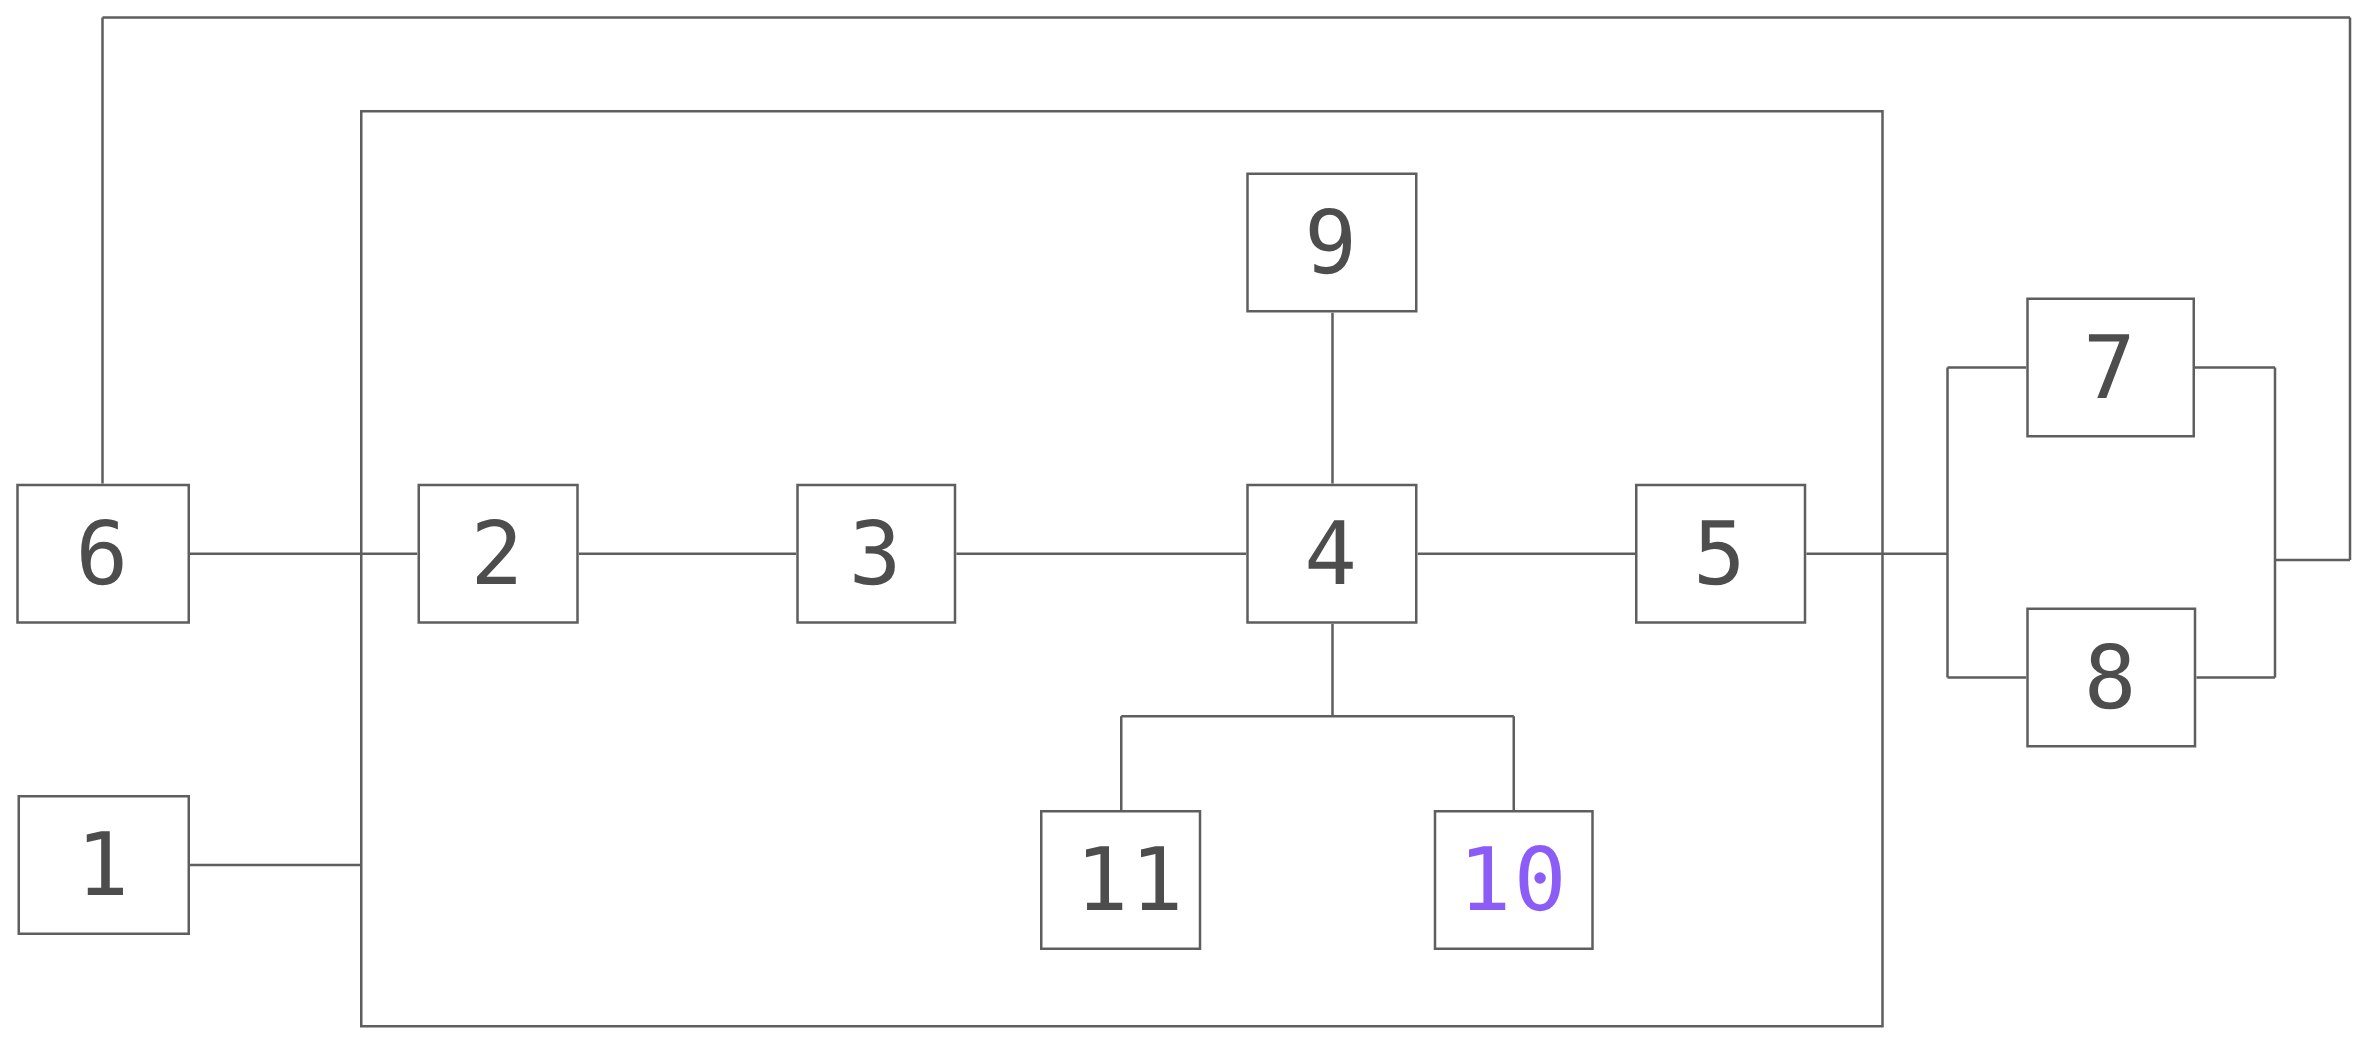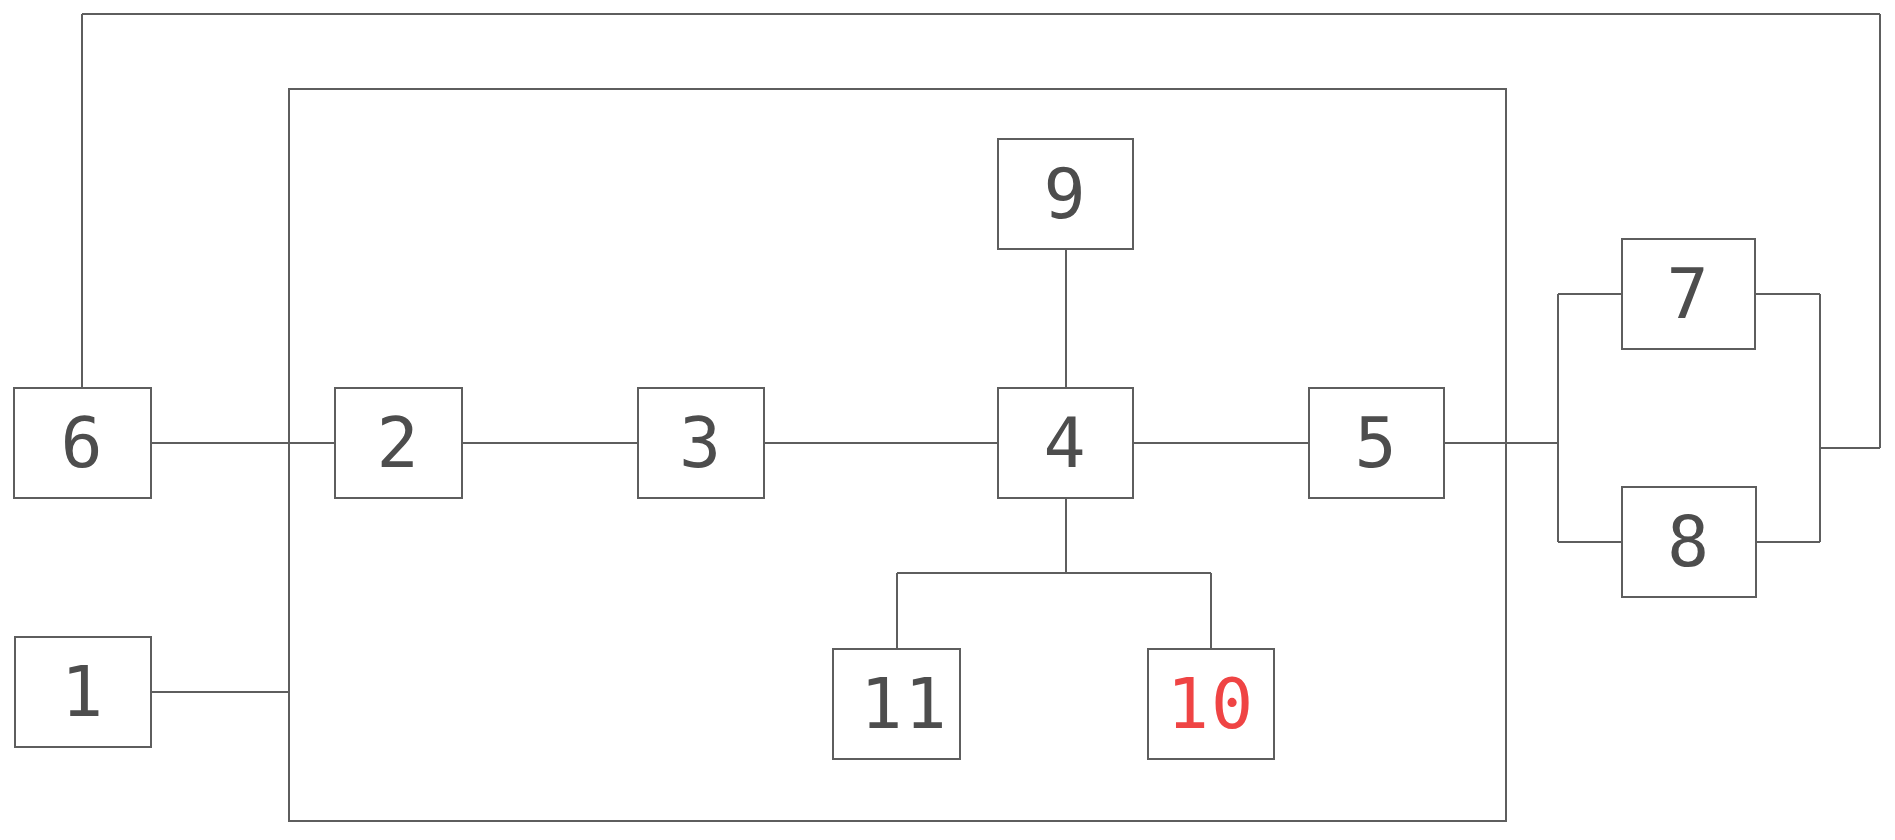--- a/index.html
+++ b/index.html
@@ -95,16 +95,16 @@
       <div class="block" style="left: 1621px; top: 238px; width: 135px; height: 112px; border-color: rgb(94, 94, 94);">
         <span class="block-label" style="color: rgb(77, 77, 77);">7</span>
       </div>
       <div class="block" style="left: 1621px; top: 486px; width: 136px; height: 112px; border-color: rgb(94, 94, 94);">
         <span class="block-label" style="color: rgb(77, 77, 77);">8</span>
       </div>
       <div class="block" style="left: 832px; top: 648px; width: 129px; height: 112px; border-color: rgb(94, 94, 94);">
         <span class="block-label" style="color: rgb(77, 77, 77); margin-left: 16px;">11</span>
       </div>
       <div class="block" style="left: 1147px; top: 648px; width: 128px; height: 112px; border-color: rgb(94, 94, 94);">
-        <span class="block-label" style="color: #ef4444;">10</span>
+        <span class="block-label" style="color: #8b5cf6;">10</span>
       </div>
     </div>
 </div>
 
 </body></html>

